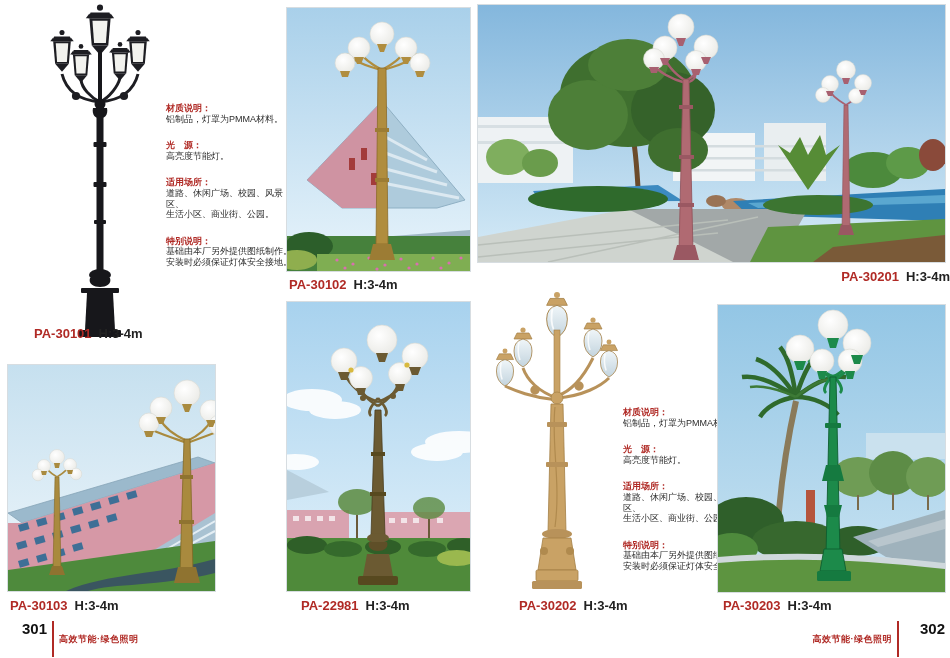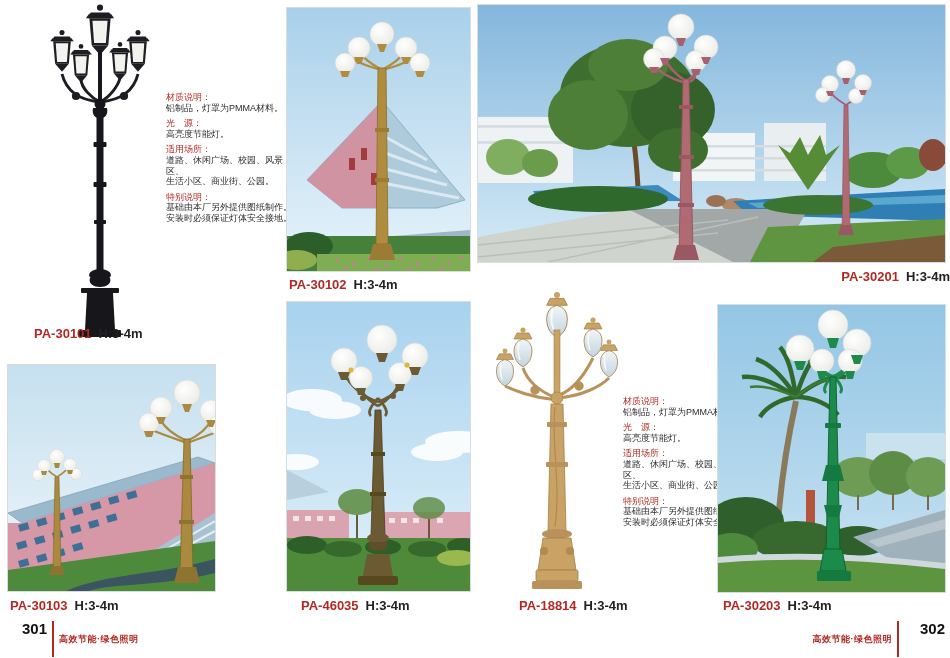--- a/index.html
+++ b/index.html
@@ -5,21 +5,21 @@
   html,body{margin:0;padding:0;background:#ffffff;}
   .page{position:relative;width:950px;height:658px;background:#ffffff;overflow:hidden;
         font-family:"Liberation Sans",sans-serif;}
   .photo{position:absolute;outline:1px solid #d7dde1;overflow:hidden;background:#fff;}
   .photo-plain{position:absolute;overflow:hidden;background:#fff;}
   .photo svg,.photo-plain svg{display:block;width:100%;height:100%;}
   .plabel{position:absolute;font-size:13px;white-space:nowrap;color:#1a1a1a;}
   .plabel .model{color:#b02a25;font-weight:bold;margin-right:7px;}
   .plabel .ht{font-weight:bold;color:#222;}
   .spec{position:absolute;width:132px;font-size:9px;line-height:10.6px;color:#2c2c2c;}
-  .spec .h{color:#b02a25;font-weight:normal;margin-top:5px;}
+  .spec .h{color:#b02a25;font-weight:bold;margin-top:16px;}
   .footer{position:absolute;top:621px;display:flex;align-items:flex-start;}
   .footer .pageno{font-size:15px;font-weight:bold;color:#111;line-height:15px;margin-left:16px;}
   .footer .vline{width:2px;height:36px;background:#b02a25;margin:0 5px;}
   .footer .slogan{font-size:9px;font-weight:bold;color:#b02a25;letter-spacing:.5px;
                   padding-bottom:18px;border-bottom:8px solid #be185d;margin-top:12px;}
 </style>
 </head>
 <body>
 
 <div class="page">
@@ -442,21 +442,21 @@
           <path d="M122,65 L134,65 L131,73 L125,73 Z"></path>
           <path d="M69,86 L79,86 L77,93 L71,93 Z"></path>
           <path d="M108,82 L118,82 L116,89 L110,89 Z"></path>
         </g>
         <circle cx="64" cy="68" r="2.6" fill="#d8b93e"></circle>
         <circle cx="120" cy="63" r="2.6" fill="#d8b93e"></circle>
       </g>
     </svg>
   </div>
   <div class="plabel" style="left:301px;top:598px;">
-    <span class="model">PA-46035</span><span class="ht">H:3-4m</span>
+    <span class="model">PA-22981</span><span class="ht">H:3-4m</span>
   </div>
 
   <div class="photo-plain" style="left:487px;top:292px;width:135px;height:300px;">
     <svg viewBox="0 0 135 300">
       <defs>
         <linearGradient id="glass6" x1="0" y1="0" x2="0" y2="1">
           <stop offset="0" stop-color="#f0f6f9"></stop>
             <stop offset="1" stop-color="#c3d4de"></stop>
         </linearGradient>
         <g id="tanLan">
@@ -491,21 +491,21 @@
         <ellipse cx="70" cy="242" rx="15" ry="5" fill="#b8925a"></ellipse>
         <path d="M56,246 L84,246 L89,278 L51,278 Z" fill="#c9a265" stroke="#a37f45" stroke-width="0.8"></path>
         <circle cx="57" cy="259" r="4" fill="#b08a4e"></circle>
         <circle cx="83" cy="259" r="4" fill="#b08a4e"></circle>
         <rect x="49" y="278" width="42" height="11" rx="1.5" fill="#c9a265" stroke="#a37f45" stroke-width="0.8"></rect>
         <rect x="45" y="289" width="50" height="8" rx="1.5" fill="#b8925a"></rect>
       </g>
     </svg>
   </div>
   <div class="plabel" style="left:519px;top:598px;">
-    <span class="model">PA-18814</span><span class="ht">H:3-4m</span>
+    <span class="model">PA-30202</span><span class="ht">H:3-4m</span>
   </div>
 
   <div class="spec" style="left:623px;top:391px;">
     <div class="h">材质说明：</div>
     <div>铝制品，灯罩为PMMA材料。</div>
     <div class="h">光　源：</div>
     <div>高亮度节能灯。</div>
     <div class="h">适用场所：</div>
     <div>道路、休闲广场、校园、风景区、</div>
     <div>生活小区、商业街、公园。</div>

